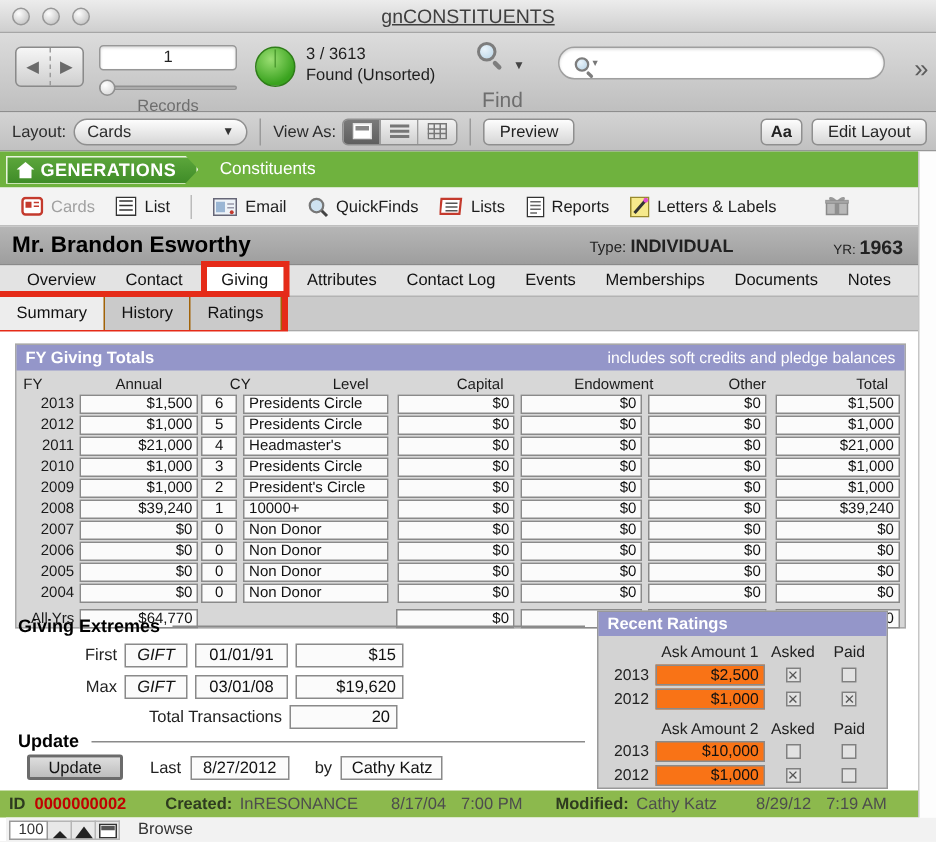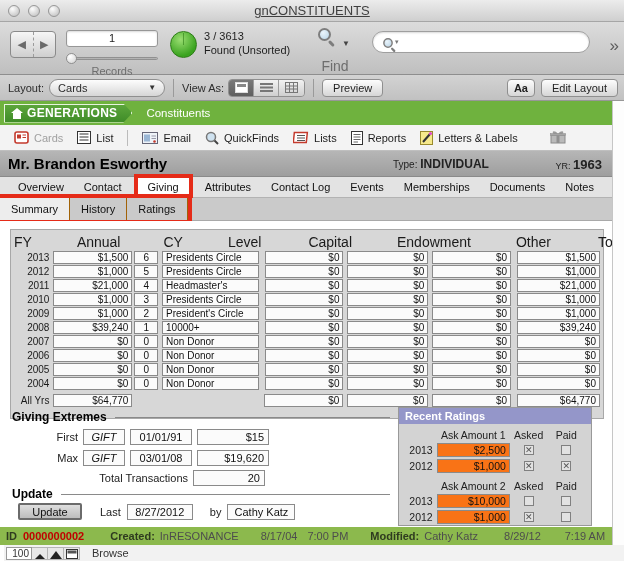--- a/index.html
+++ b/index.html
@@ -112,21 +112,21 @@
 
   
   .content{position:absolute;top:221px;left:0;width:612px;height:306px;background:#fff;}
   .fypanel{position:absolute;left:10px;top:8px;width:594px;height:190px;background:#d7d7d7;
     border:1px solid #a8a8a8;}
   .phead{height:17px;background:var(--purple,#9496c9);display:flex;align-items:center;
     justify-content:space-between;padding:0 6px;color:#fff;}
   .phead .t{font-weight:bold;font-size:11px;}
   .phead .n{font-size:10.5px;}
   .colheads,.trow{display:flex;align-items:center;padding:0 3px;}
-  .colheads{margin-top:4px;font-size:14px;color:#222;gap:41px;}
+  .colheads{margin-top:4px;font-size:10px;color:#222;gap:41px;}
   .colheads span{text-align:center;}
   .trow{height:13px;margin-top:1px;font-size:10px;}
   .cell{color:#1a1a1a;}
   .field{background:#fbfbfb;border:1px solid #8a8a8a;height:13px;line-height:11px;
     padding:0 3px;color:#111;overflow:hidden;white-space:nowrap;}
   .num{text-align:right;}
   .ctr{text-align:center;}
   .c-fy{width:40px;text-align:right;padding-right:4px;}
   .c-annual{width:80px;}
   .c-cy{width:24px;margin-left:2px;}
@@ -395,20 +395,24 @@
     <div class="subtab-annot">
       <span class="subtab active">Summary</span>
       <span class="subtab">History</span>
       <span class="subtab">Ratings</span>
     </div>
   </div>
 
   <div class="content">
 
     <div class="fypanel">
+      <div class="phead">
+        <span class="t">FY Giving Totals</span>
+        <span class="n">includes soft credits and pledge balances</span>
+      </div>
       <div class="colheads">
           <span class="cell c-fy">FY</span>
           <span class="cell c-annual">Annual</span>
           <span class="cell c-cy">CY</span>
           <span class="cell c-level">Level</span>
           <span class="cell c-cap">Capital</span>
           <span class="cell c-end">Endowment</span>
           <span class="cell c-oth">Other</span>
           <span class="cell c-tot">Total</span>
         </div>
@@ -626,21 +630,21 @@
   <div class="idbar">
     <span class="lab" style="margin-left:6px;">ID</span>
     <span class="red" style="margin-left:6px;">0000000002</span>
     <span class="lab" style="margin-left:26px;">Created:</span>
     <span class="val" style="margin-left:5px;">InRESONANCE</span>
     <span class="val" style="margin-left:22px;">8/17/04</span>
     <span class="val" style="margin-left:10px;">7:00 PM</span>
     <span class="lab" style="margin-left:22px;">Modified:</span>
     <span class="val" style="margin-left:5px;">Cathy Katz</span>
     <span class="val" style="margin-left:26px;">8/29/12</span>
-    <span class="val" style="margin-left:24px;">7:19 AM</span>
+    <span class="val" style="margin-left:10px;">7:19 AM</span>
   </div>
 
   <div class="bottombar">
     <span class="zoombox">100</span>
     <span class="zicon">
       <svg width="10" height="8">
           <path d="M0 8 L5 3 L10 8 Z" fill="#222"></path>
         </svg>
     </span>
     <span class="zicon">

